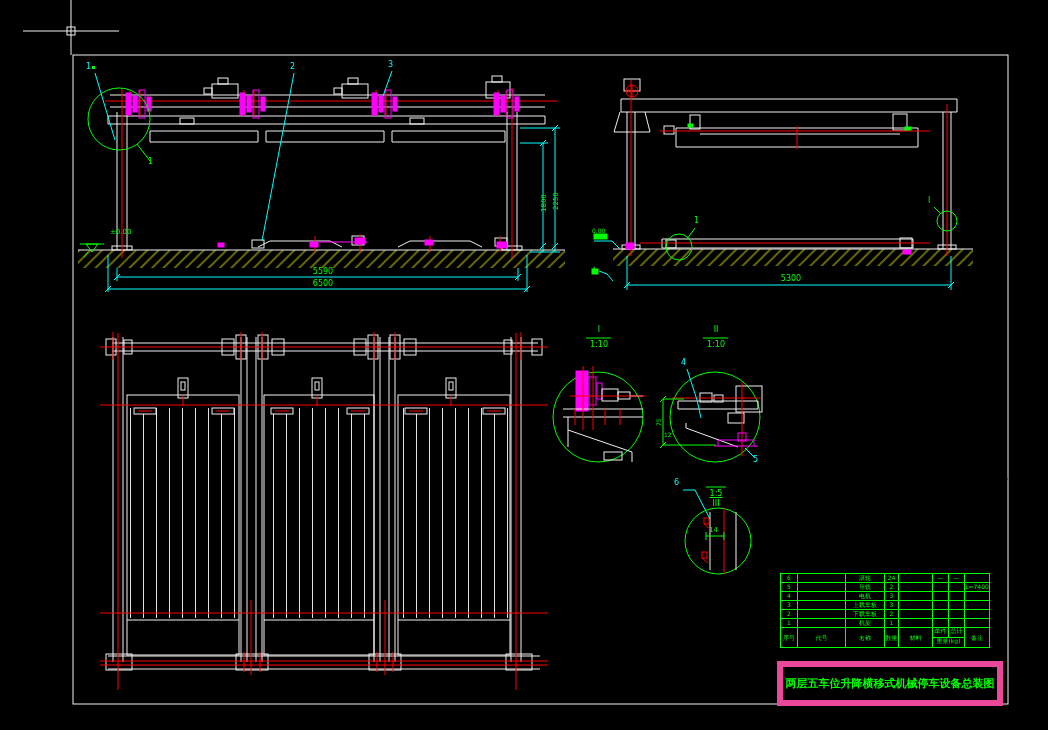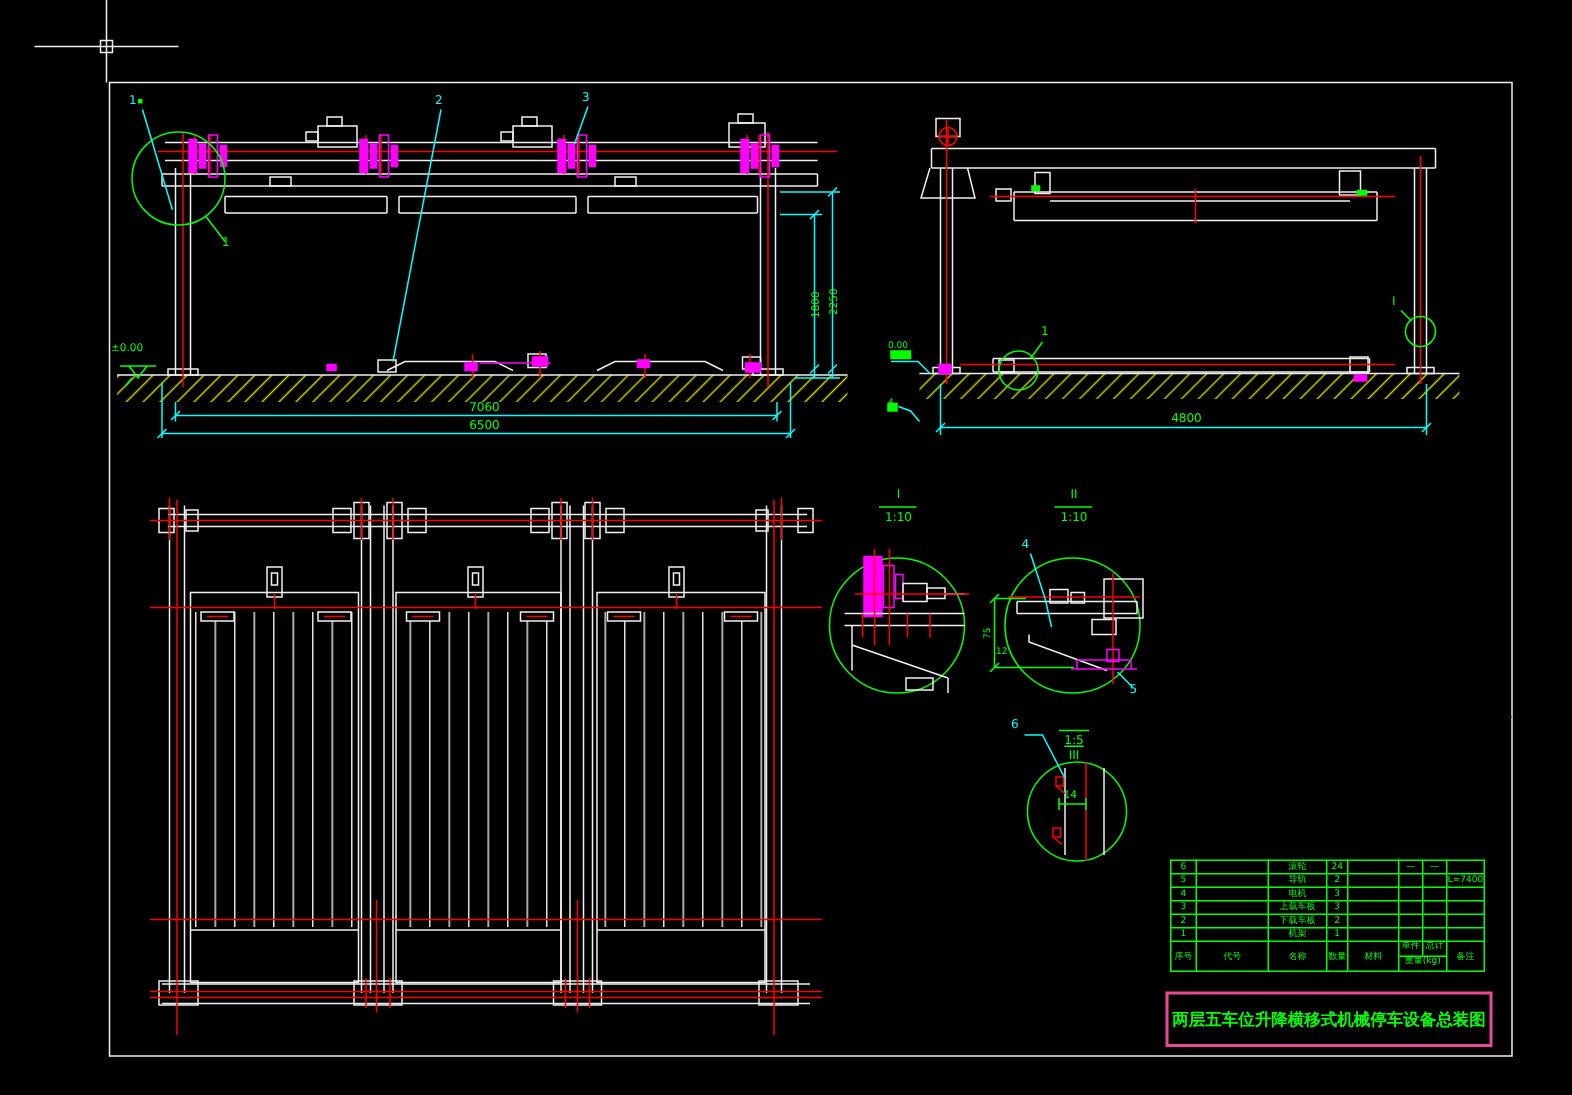--- a/index.html
+++ b/index.html
@@ -18,21 +18,21 @@
   #bom{position:absolute;left:780px;top:573px;border-collapse:collapse;table-layout:fixed;width:209px;}
   #bom td{border:1px solid #00ff00;color:#00ff00;font-size:6px;line-height:1;padding:0;
           text-align:center;overflow:hidden;white-space:nowrap;height:8px;}
   #bom tr.hdr td{height:19px;}
   .wsplit{display:flex;flex-direction:column;height:100%;}
   .wsplit .top{display:flex;flex:1;border-bottom:1px solid #00ff00;}
   .wsplit .top span{flex:1;}
   .wsplit .top span:first-child{border-right:1px solid #00ff00;}
   .wsplit .bot{flex:1;}
   #titlebox{position:absolute;left:777px;top:661px;width:214px;height:33px;
-            border:2px solid #ec4899;color:#00ff00;font-size:11px;font-weight:bold;
+            border:6px solid #ec4899;color:#00ff00;font-size:11px;font-weight:bold;
             display:flex;align-items:center;justify-content:center;white-space:nowrap;font-family:Liberation Mono, monospace;}
   .dimlbl{font-size:8px;}
 </style>
 </head>
 <body>
 
 <div id="stage">
 
 <svg id="linework" width="1048" height="730">
   <defs>
@@ -291,31 +291,31 @@
       <path d="M706 536H724 M706 532V540 M724 532V540"></path>
     </g>
     <path d="M683 490H695L710 519" stroke="#00ffff" fill="none"></path>
   </g>
 </svg>
 
   <div class="t cy" style="left:86px;top:63px;">1</div>
   <div class="t cy" style="left:290px;top:63px;">2</div>
   <div class="t cy" style="left:388px;top:61px;">3</div>
   <div class="t" style="left:148px;top:158px;">1</div>
-  <div class="t sm" style="left:74px;top:229px;">±0.00</div>
-  <div class="t ctr dimlbl" style="left:295px;top:268px;width:56px;">7060</div>
+  <div class="t sm" style="left:74px;top:229px;padding-left:36px;">±0.00</div>
+  <div class="t ctr dimlbl" style="left:295px;top:268px;width:56px;">5590</div>
   <div class="t ctr dimlbl" style="left:295px;top:280px;width:56px;">6500</div>
   <div class="t rot sm" style="left:541px;top:212px;">1800</div>
   <div class="t rot sm" style="left:553px;top:210px;">2250</div>
 
   <div class="t tiny" style="left:592px;top:228px;">0.00</div>
   <div class="t tiny" style="left:592px;top:266px;">4</div>
   <div class="t" style="left:694px;top:217px;">1</div>
   <div class="t" style="left:928px;top:197px;">I</div>
-  <div class="t ctr dimlbl" style="left:760px;top:275px;width:62px;">4800</div>
+  <div class="t ctr dimlbl" style="left:760px;top:275px;width:62px;">5300</div>
 
   <div class="t ctr" style="left:586px;top:326px;width:26px;">I</div>
   <div class="t ctr" style="left:586px;top:341px;width:26px;">1:10</div>
   <div class="t ctr" style="left:703px;top:326px;width:26px;">II</div>
   <div class="t ctr" style="left:703px;top:341px;width:26px;">1:10</div>
   <div class="t ctr" style="left:706px;top:500px;width:20px;">III</div>
   <div class="t ctr" style="left:706px;top:490px;width:20px;text-decoration:underline;">1:5</div>
   <div class="t cy" style="left:681px;top:359px;">4</div>
   <div class="t cy" style="left:753px;top:456px;">5</div>
   <div class="t cy" style="left:674px;top:479px;">6</div>

